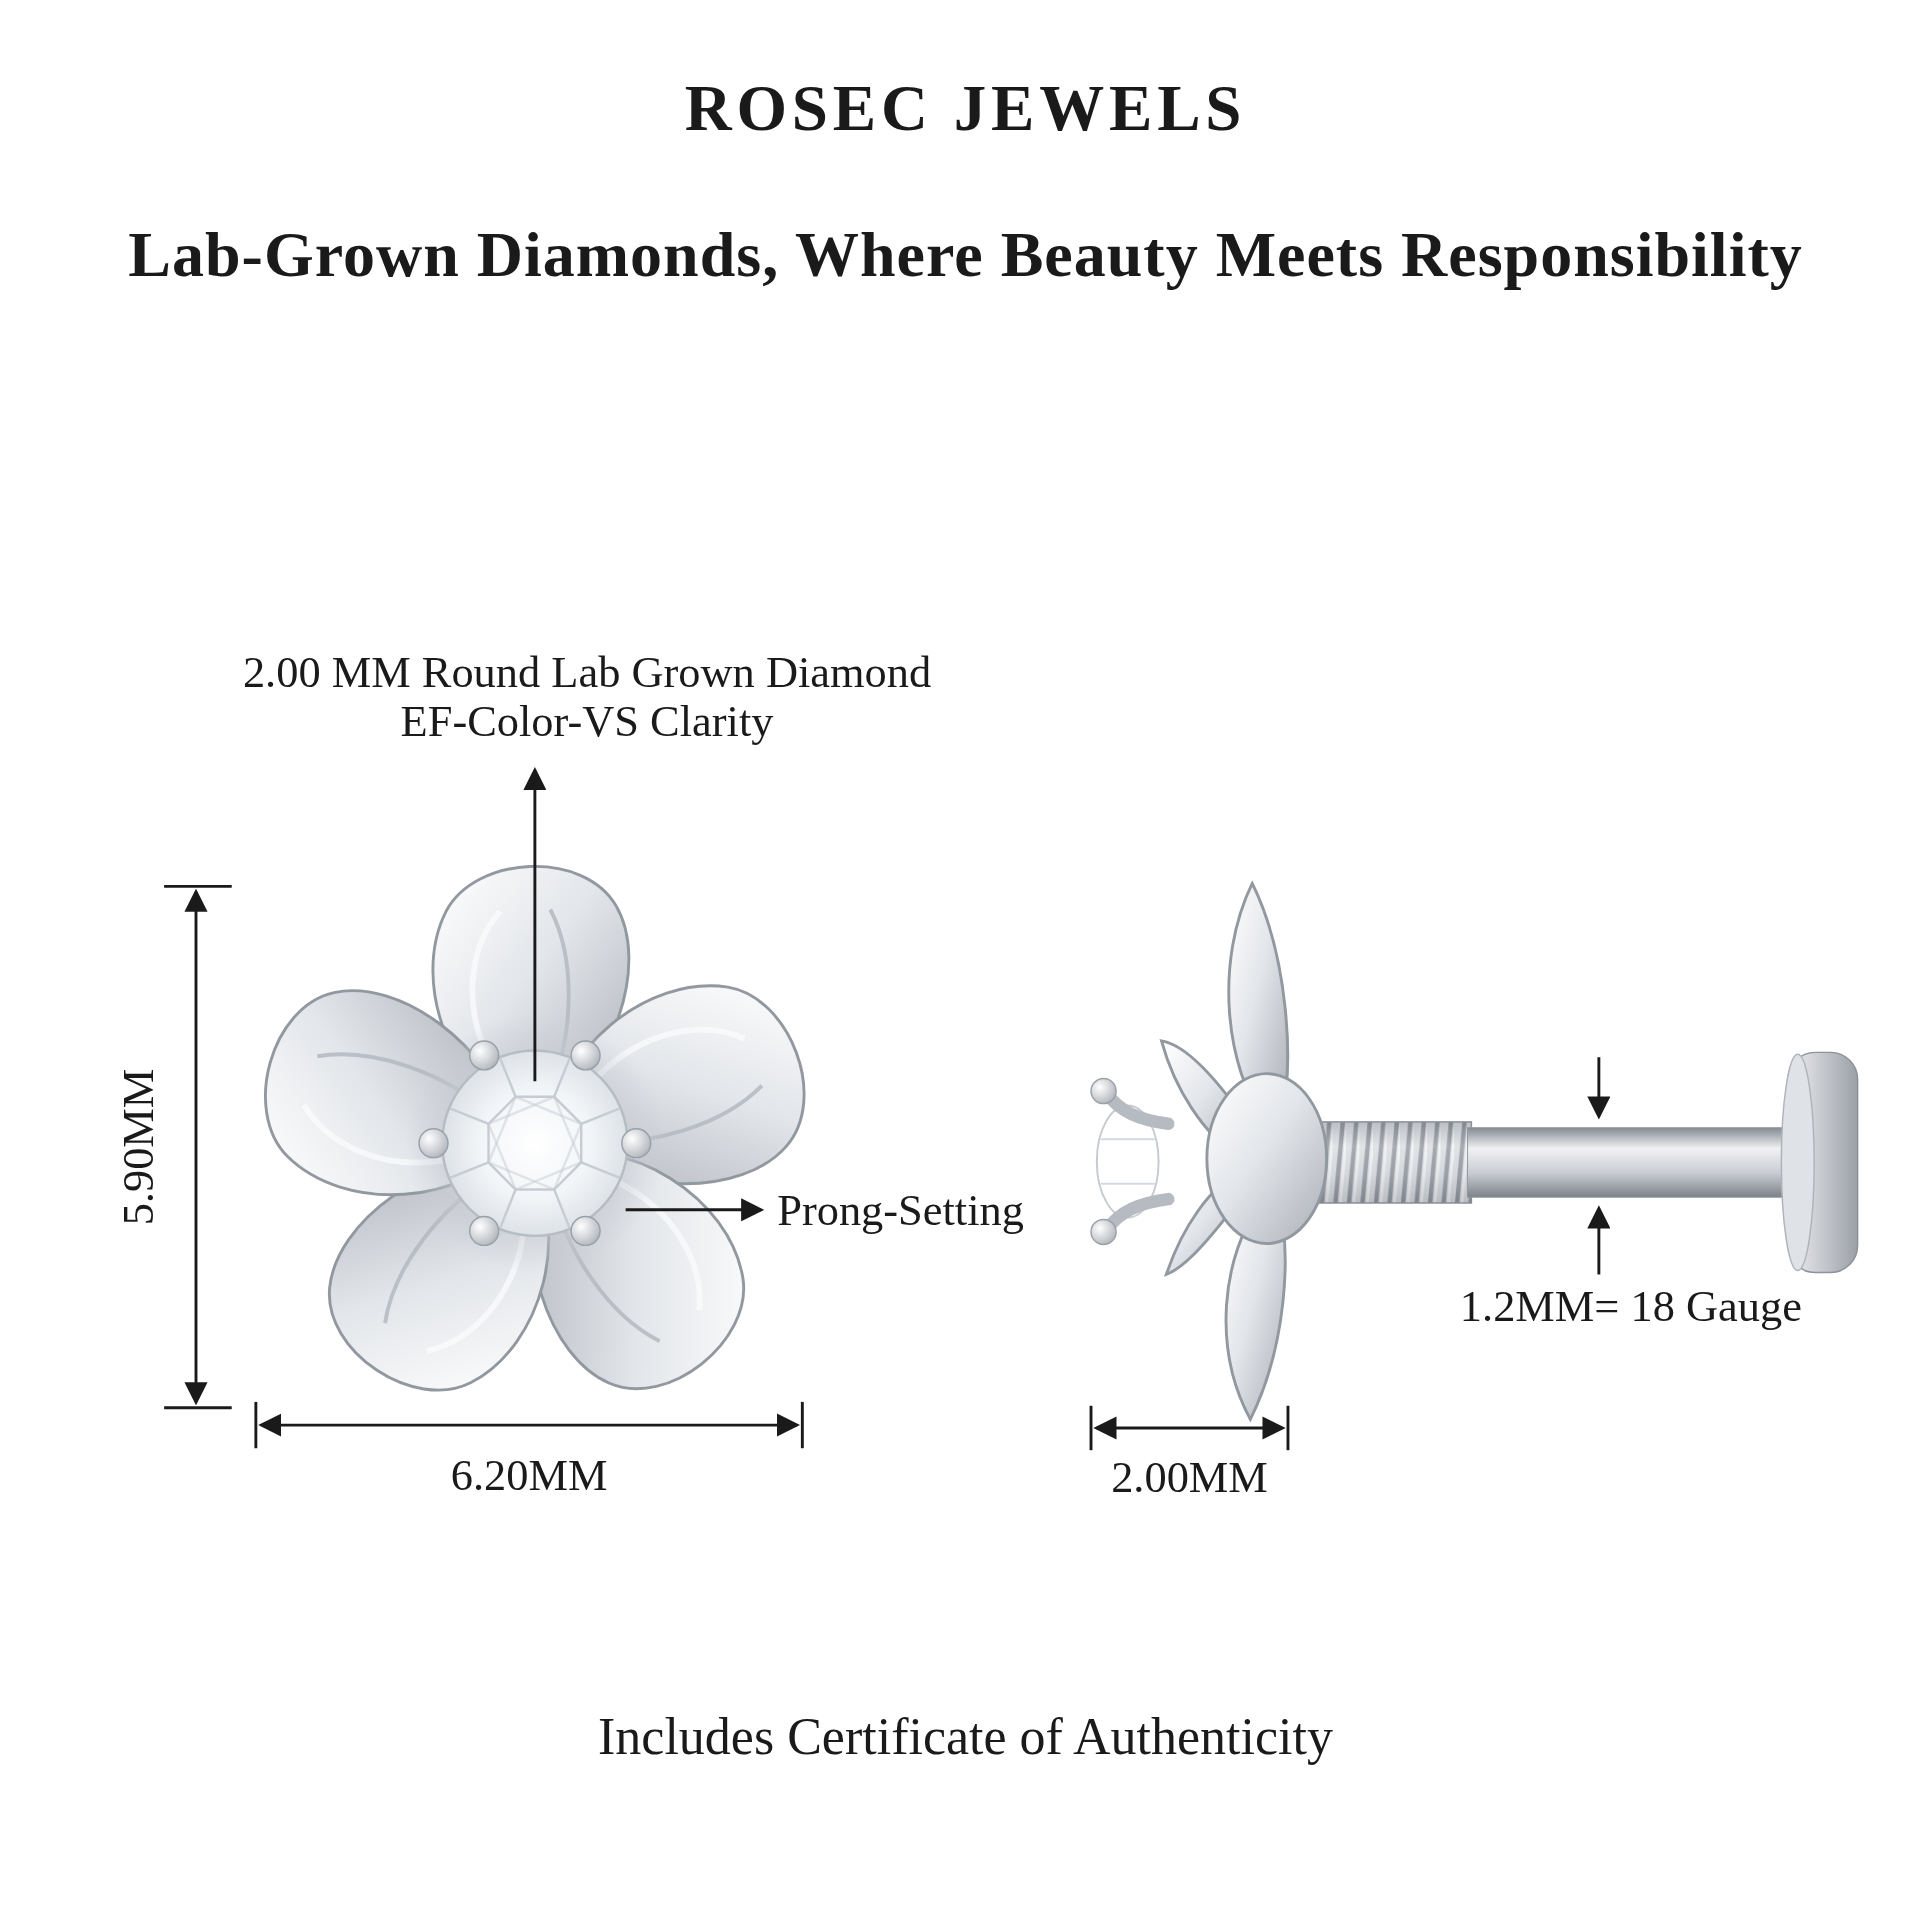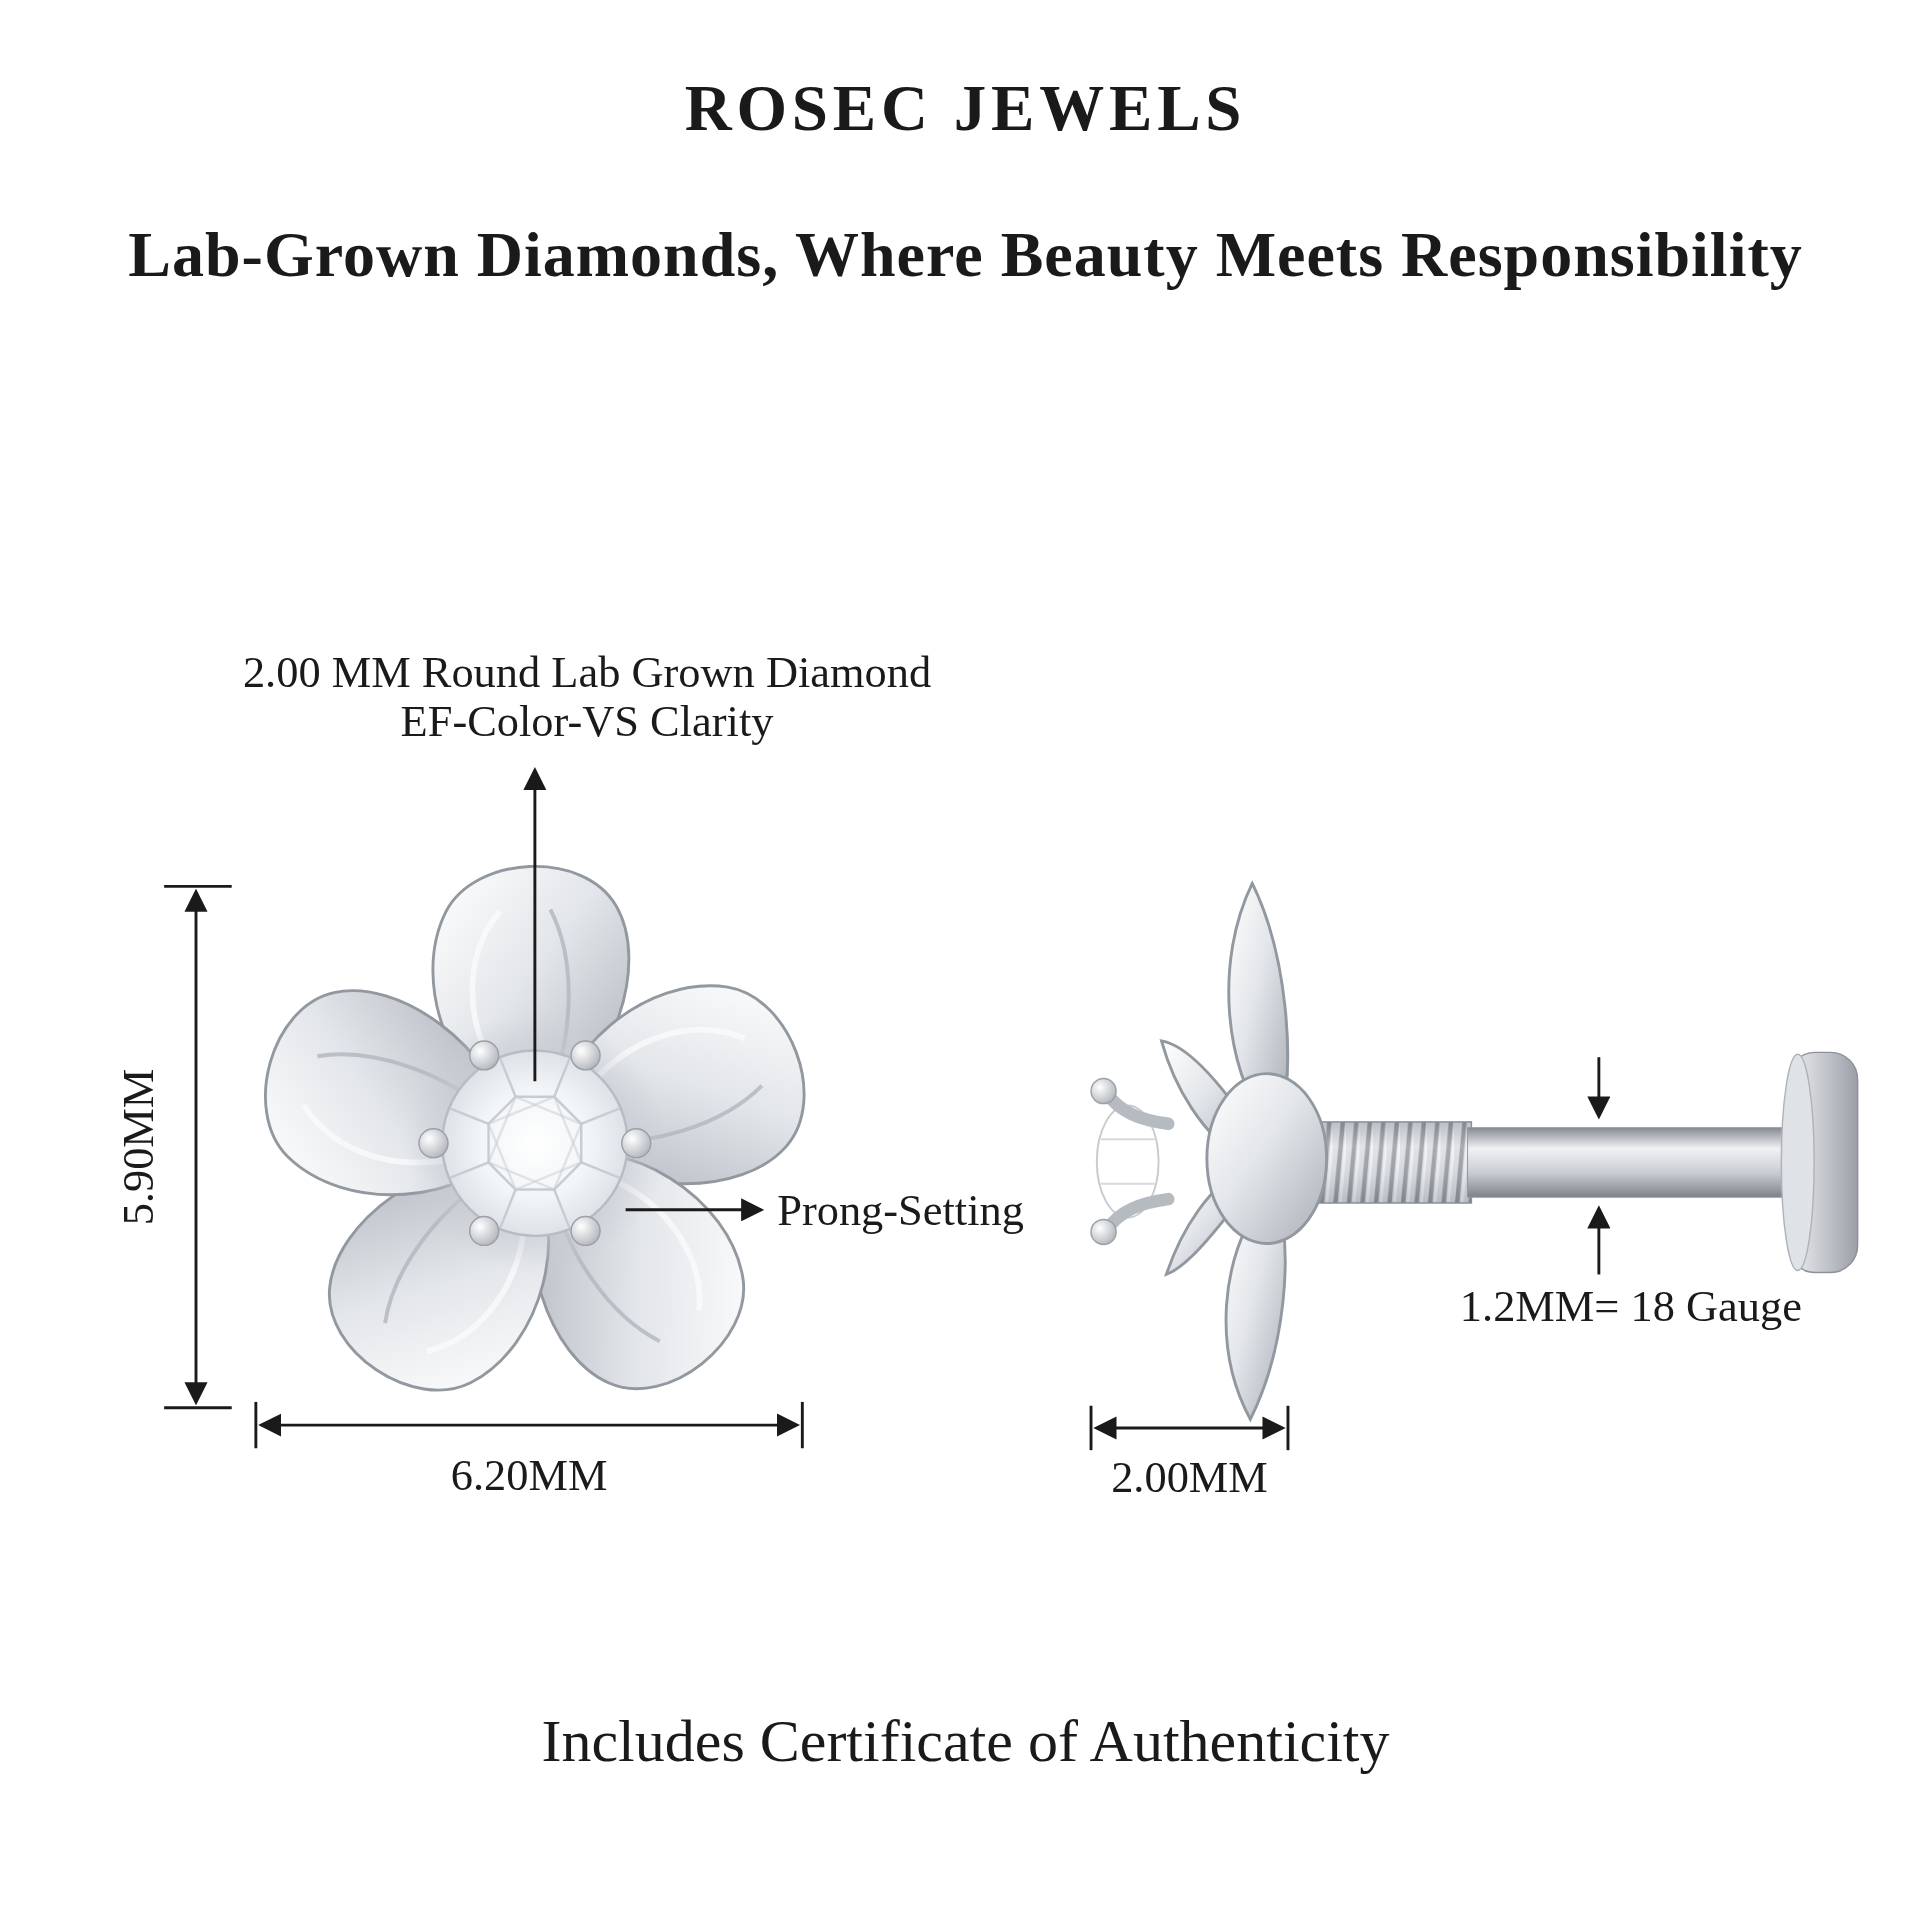--- a/index.html
+++ b/index.html
@@ -1,21 +1,21 @@
 <!DOCTYPE html>
 <html><head>
 <meta charset="utf-8">
 <style>
   html,body{margin:0;padding:0;background:#ffffff;}
   body{width:1931px;height:1931px;position:relative;overflow:hidden;
        font-family:"Liberation Serif", serif;color:#1a1a1a;}
   .abs{position:absolute;left:0;width:100%;text-align:center;}
   .brand{top:71px;font-size:65px;font-weight:700;letter-spacing:4.8px;}
   .tagline{top:218px;font-size:64px;font-weight:700;letter-spacing:1px;}
-  .footer{top:1707px;font-size:60px;font-weight:400;}
+  .footer{top:1707px;font-size:52px;font-weight:400;}
   svg{position:absolute;top:0;left:0;}
   .dim{stroke:#1a1a1a;stroke-width:3;fill:none;}
   .petal{fill:url(#petalGrad);stroke:#9298a0;stroke-width:3;}
   .crease{fill:none;stroke:#b4b8bf;stroke-width:4;opacity:.85;}
   .hl{fill:none;stroke:#fbfcfd;stroke-width:6;opacity:.7;}
   .facet{stroke:#c7ccd3;stroke-width:2.5;fill:none;}
   .lbl{font-family:"Liberation Serif", serif;font-size:46px;fill:#1a1a1a;}
 </style>
 </head>
 <body>

